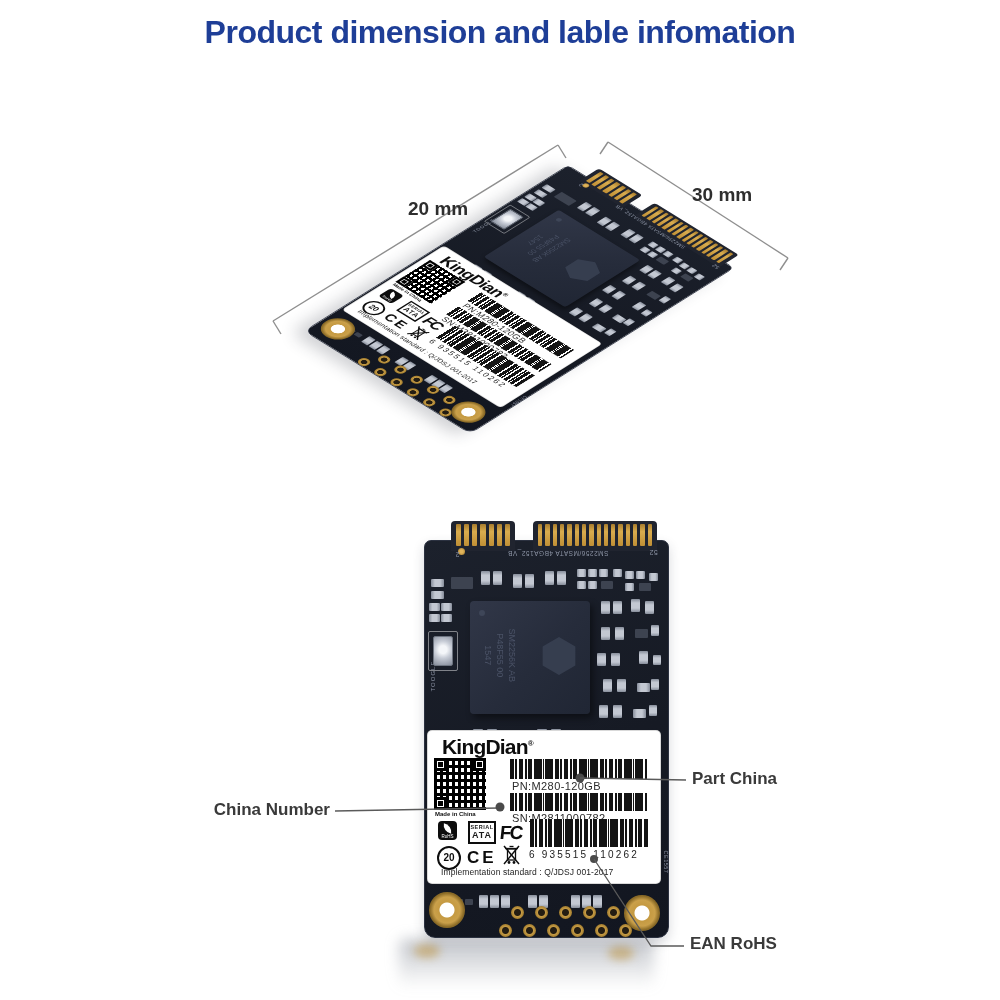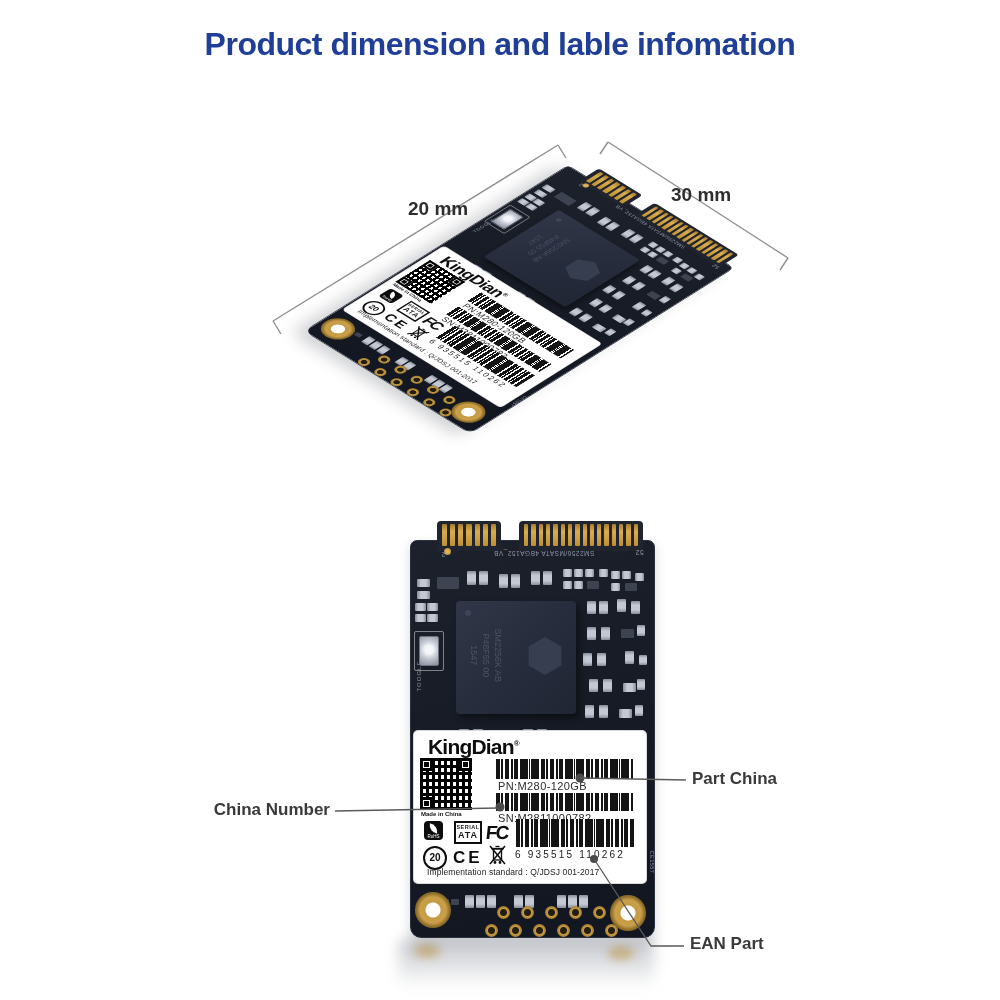--- a/index.html
+++ b/index.html
@@ -1,34 +1,34 @@
 <!DOCTYPE html>
 <html><head>
 <meta charset="utf-8">
 <style>
   html,body{margin:0;padding:0;background:#fff;}
   #page{position:relative;width:1000px;height:1000px;background:#ffffff;overflow:hidden;
         font-family:"Liberation Sans",sans-serif;}
 
   
-  .title{position:absolute;left:0;top:26px;width:1000px;text-align:center;
+  .title{position:absolute;left:0;top:14px;width:1000px;text-align:center;
          font-size:32px;font-weight:bold;letter-spacing:-0.5px;color:#1e3e97;}
 
   
   .dim-label{position:absolute;font-size:19px;font-weight:bold;color:#2e2e2e;z-index:7;}
   .callout-label{position:absolute;font-size:17px;font-weight:bold;color:#3a3a3a;z-index:7;}
 
   
   #overlay{position:absolute;left:0;top:0;z-index:6;pointer-events:none;}
 
   
   .board{position:absolute;width:243px;height:396px;
          background:linear-gradient(160deg,#1c212c 0%,#161a24 55%,#121620 100%);
          border:1px solid #2b3140;border-radius:7px 7px 11px 11px;z-index:2;}
-  .board-flat{left:410px;top:540px;box-shadow:0 5px 12px rgba(40,45,60,.18);}
+  .board-flat{left:424px;top:540px;box-shadow:0 5px 12px rgba(40,45,60,.18);}
   .board-angled{left:568px;top:165px;transform-origin:0 0;
                 transform:matrix(0.679,0.420,-0.664,0.417,0,0);
                 box-shadow:-8px 12px 20px rgba(40,45,60,.22);}
 
   
   .tab{position:absolute;top:-20px;height:30px;background:#20242f;border-radius:4px 4px 0 0;
        display:flex;align-items:flex-start;gap:3px;padding:3px 5px 0 5px;box-sizing:border-box;}
   .tab-l{left:26px;width:64px;}
   .tab-r{left:108px;width:124px;}
   .fin{flex:1;height:22px;border-radius:1px;
@@ -482,18 +482,18 @@
       <line x1="580" y1="778" x2="686" y2="780" stroke="#5a5a5a" stroke-width="1.3"></line>
     </g>
 
     <g>
       <circle cx="594" cy="859" r="4" fill="#4a4a4a"></circle>
       <polyline points="594,859 651,946 684,946" stroke="#5a5a5a" stroke-width="1.3" fill="none"></polyline>
     </g>
   </svg>
 
   <div class="dim-label" style="left:408px;top:198px">20 mm</div>
-  <div class="dim-label" style="left:671px;top:184px">30 mm</div>
+  <div class="dim-label" style="left:692px;top:184px">30 mm</div>
 
   <div class="callout-label" style="left:180px;top:800px;width:150px;text-align:right">China Number</div>
   <div class="callout-label" style="left:692px;top:769px">Part China</div>
-  <div class="callout-label" style="left:690px;top:934px">EAN Part</div>
+  <div class="callout-label" style="left:690px;top:934px">EAN RoHS</div>
 </div>
 
 </body></html>

